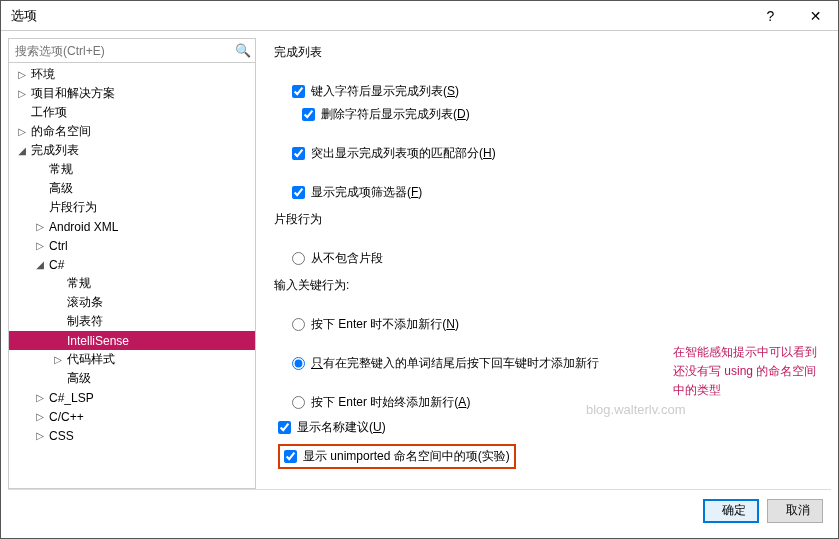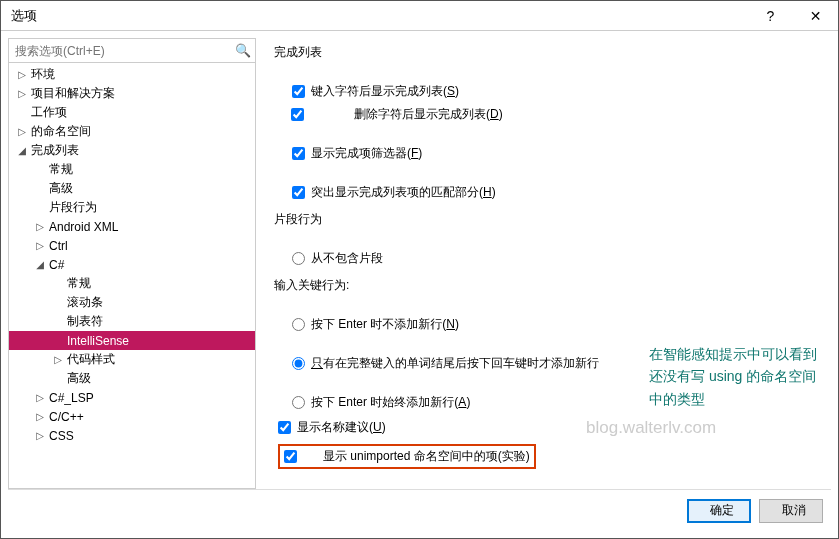--- a/index.html
+++ b/index.html
@@ -25,26 +25,26 @@
     .tree-item.selected .tree-arrow { color: #fff; }
     .tree-label { padding-left: 2px; }
     .indent1 { padding-left: 6px; }
     .indent2 { padding-left: 24px; }
     .indent3 { padding-left: 42px; }
     .right { flex: 1; padding: 2px 10px 2px 18px; position: relative; overflow: hidden; }
     .group-title { font-size: 12px; margin: 4px 0 6px 0; }
     .opt-row { display: flex; align-items: center; margin: 2px 0 6px 0; }
     .opt-row input[type="checkbox"], .opt-row input[type="radio"] { margin-right: 6px; }
     .sub1 { margin-left: 18px; margin-top: 22px; }
-    .sub2 { margin-left: 17px; gap: 44px; }
-    .highlight-box { border: 2px solid #d83b01; padding: 2px 4px; display: inline-flex; align-items: center; margin-top: 2px; gap: 20px; }
-    .annotation { position: absolute; right: 14px; top: 305px; color: #0f766e; font-size: 14px; line-height: 1.6; text-align: left; }
-    .watermark { position: absolute; left: 330px; top: 380px; color: #ccc; font-size: 17px; pointer-events: none; }
+    .sub2 { margin-left: 28px; }
+    .highlight-box { border: 2px solid #d83b01; padding: 2px 4px; display: inline-flex; align-items: center; margin-top: 2px; }
+    .annotation { position: absolute; right: 14px; top: 305px; color: #be185d; font-size: 12px; line-height: 1.6; text-align: left; }
+    .watermark { position: absolute; left: 330px; top: 364px; color: #ccc; font-size: 13px; pointer-events: none; }
     .footer { height: 42px; display: flex; justify-content: flex-end; align-items: center; padding: 0 8px; gap: 8px; border-top: 1px solid #ddd; }
-    .btn { width: 64px; height: 24px; border: 1px solid #adadad; background: #e1e1e1; font-size: 12px; font-family: Liberation Mono, monospace; cursor: default; padding-left: 6px; }
+    .btn { width: 56px; height: 24px; border: 1px solid #adadad; background: #e1e1e1; font-size: 12px; font-family: Liberation Mono, monospace; cursor: default; padding-left: 6px; }
     .btn.primary { border: 2px solid #0078d7; background: #e5f1fb; }
     u { text-decoration: underline; }
   </style>
 </head>
 <body>
 
 <div class="window">
   <div class="titlebar">
     <span class="titlebar-title">选项</span>
     <div class="titlebar-btn">?</div>
@@ -148,25 +148,25 @@
         <div class="opt-row sub1">
             <input type="checkbox" checked="" style="">
             <label id="lblS">键入字符后显示完成列表(<u>S</u>)</label>
           </div>
         <div class="opt-row sub2">
             <input type="checkbox" checked="" style="">
             <label id="lblD">删除字符后显示完成列表(<u>D</u>)</label>
           </div>
         <div class="opt-row sub1">
             <input type="checkbox" checked="" style="">
+            <label id="lblH">突出显示完成列表项的匹配部分(<u>H</u>)</label>
+          </div>
+        <div class="opt-row sub1">
+            <input type="checkbox" checked="" style="">
             <label id="lblF">显示完成项筛选器(<u>F</u>)</label>
-          </div>
-        <div class="opt-row sub1">
-            <input type="checkbox" checked="" style="">
-            <label id="lblH">突出显示完成列表项的匹配部分(<u>H</u>)</label>
           </div>
 
         <div class="group-title" style="margin-top:10px">片段行为</div>
         <div class="opt-row sub1">
             <input type="radio" name="snip" style="">
             <label>从不包含片段</label>
           </div>
 
         <div class="group-title" style="margin-top:10px">输入关键行为:</div>
         <div class="opt-row sub1">

